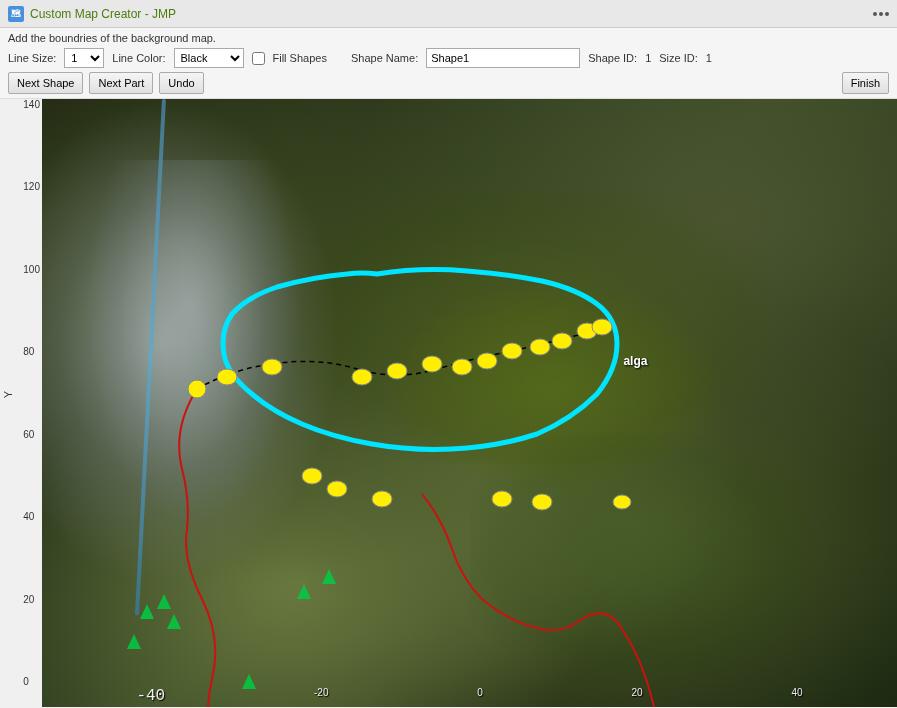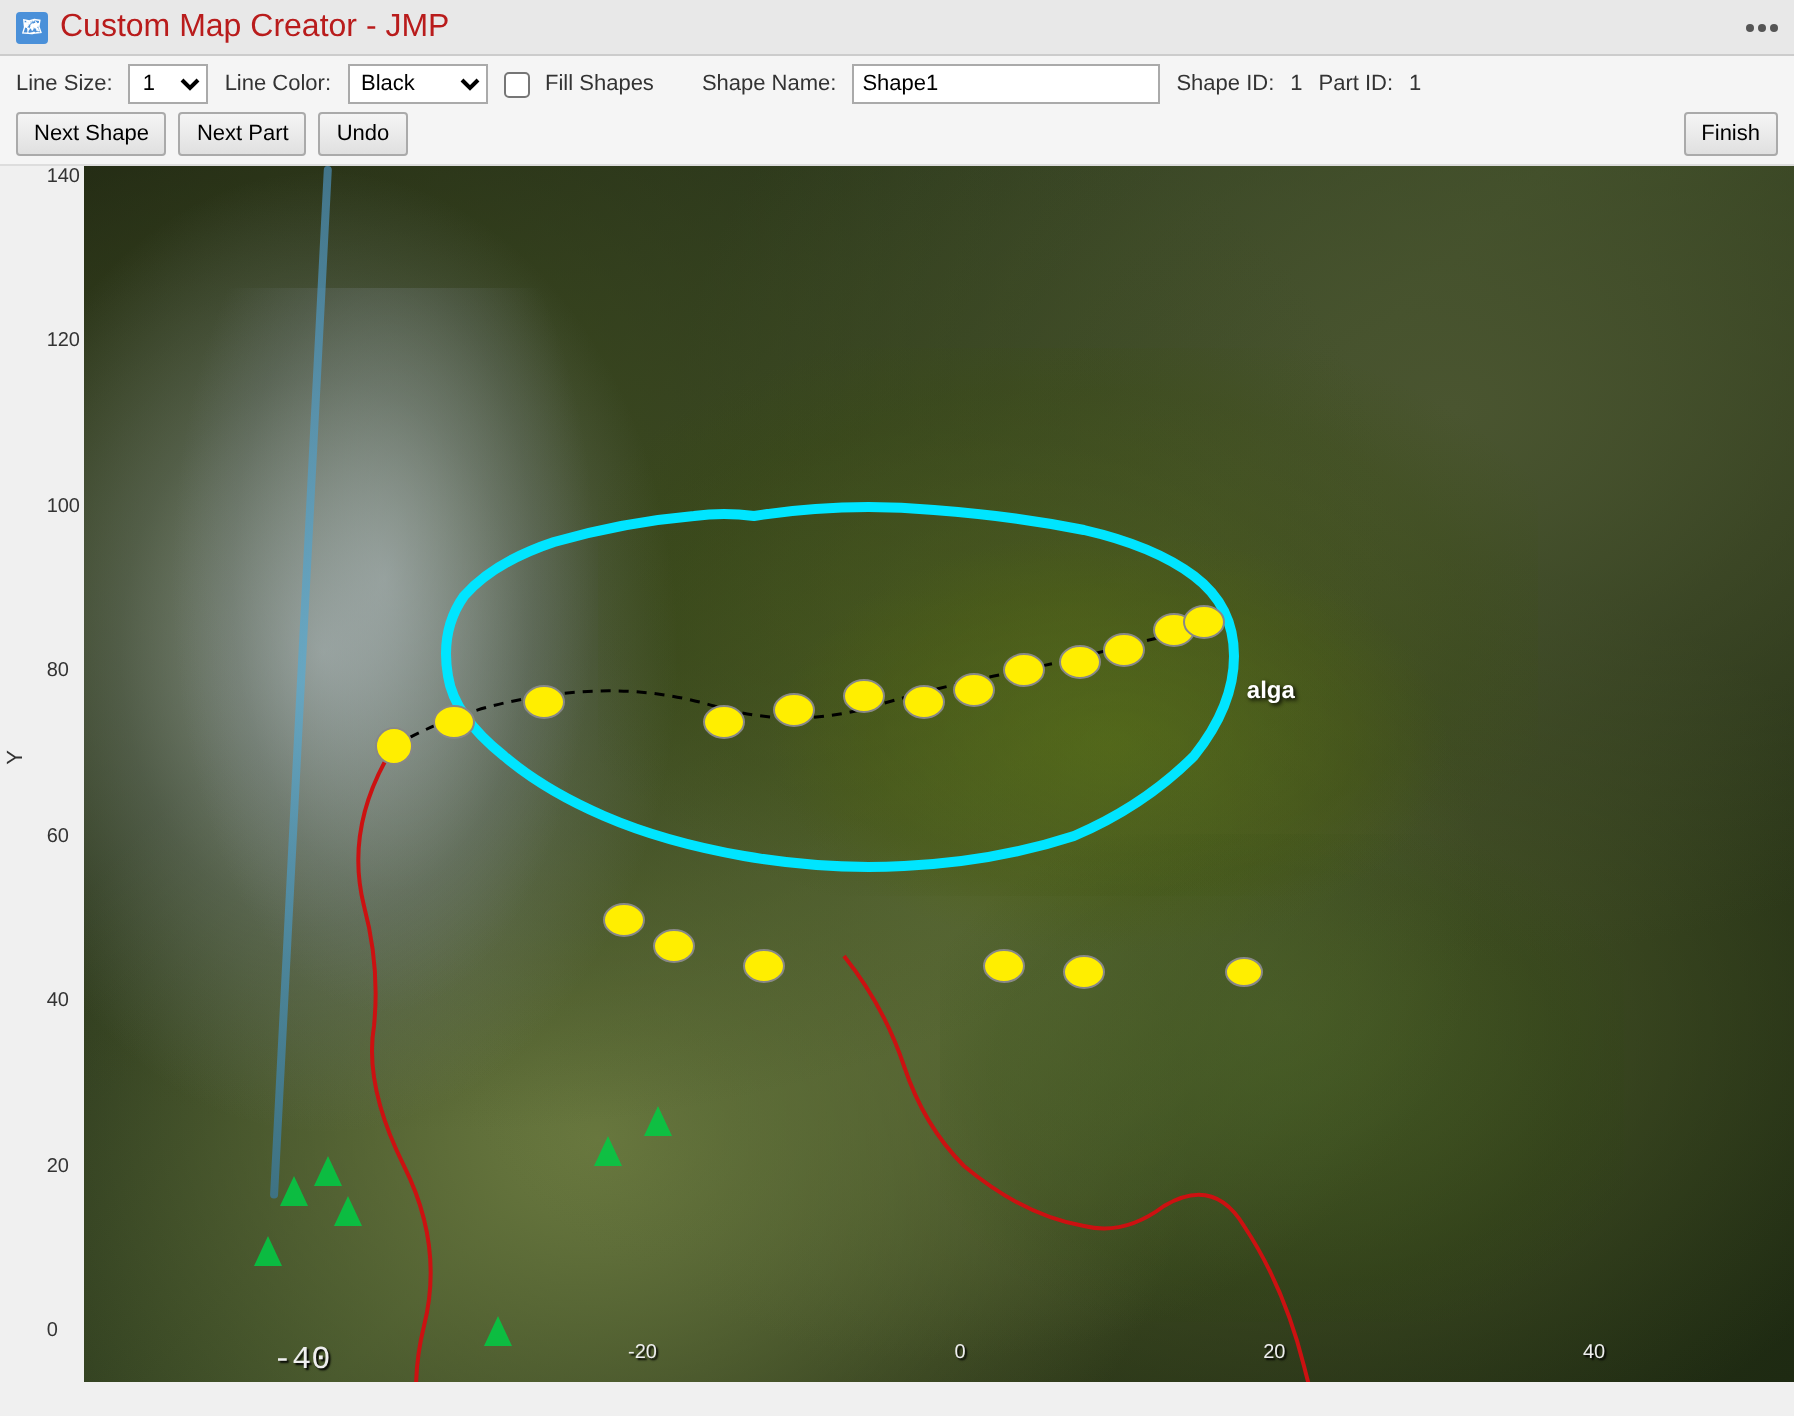--- a/index.html
+++ b/index.html
@@ -31,22 +31,22 @@
       background: #4a90d9;
       border-radius: 2px;
       display: flex;
       align-items: center;
       justify-content: center;
       color: white;
       font-size: 9px;
       font-weight: bold;
     }
     .title-text {
-      font-size: 16px;
-      color: #b91c1c;
+      font-size: 12px;
+      color: #4d7c0f;
     }
     .title-menu {
       display: flex;
       gap: 2px;
       align-items: center;
     }
     .menu-dot {
       width: 4px;
       height: 4px;
       background: #555;
@@ -195,20 +195,23 @@
     <span class="title-text">Custom Map Creator - JMP</span>
   </div>
   <div class="title-menu">
     <div class="menu-dot"></div>
     <div class="menu-dot"></div>
     <div class="menu-dot"></div>
   </div>
 </div>
 
 <div class="toolbar">
+  <div class="toolbar-row">
+    <span class="label-text">Add the boundries of the background map.</span>
+  </div>
   <div class="toolbar-row">
     <span class="label-text">Line Size:</span>
     <select style="width:40px;">
       <option>1</option>
       <option>2</option>
       <option>3</option>
       <option>4</option>
       <option>5</option>
     </select>
     <span class="label-text">Line Color:</span>
@@ -218,21 +221,21 @@
       <option>Blue</option>
       <option>Green</option>
       <option>White</option>
     </select>
     <input type="checkbox" style="">
     <span class="label-text">Fill Shapes</span>
     <span style="margin-left:16px;" class="label-text">Shape Name:</span>
     <input type="text" class="shape-name-input" value="Shape1" style="">
     <span class="label-text">Shape ID:</span>
     <span class="label-text">1</span>
-    <span class="label-text">Part ID:</span>
+    <span class="label-text">Size ID:</span>
     <span class="label-text">1</span>
   </div>
   <div class="toolbar-row2">
     <button class="btn">Next Shape</button>
     <button class="btn">Next Part</button>
     <button class="btn">Undo</button>
     <span style="flex:1;"></span>
     <button class="btn">Finish</button>
   </div>
 </div>

